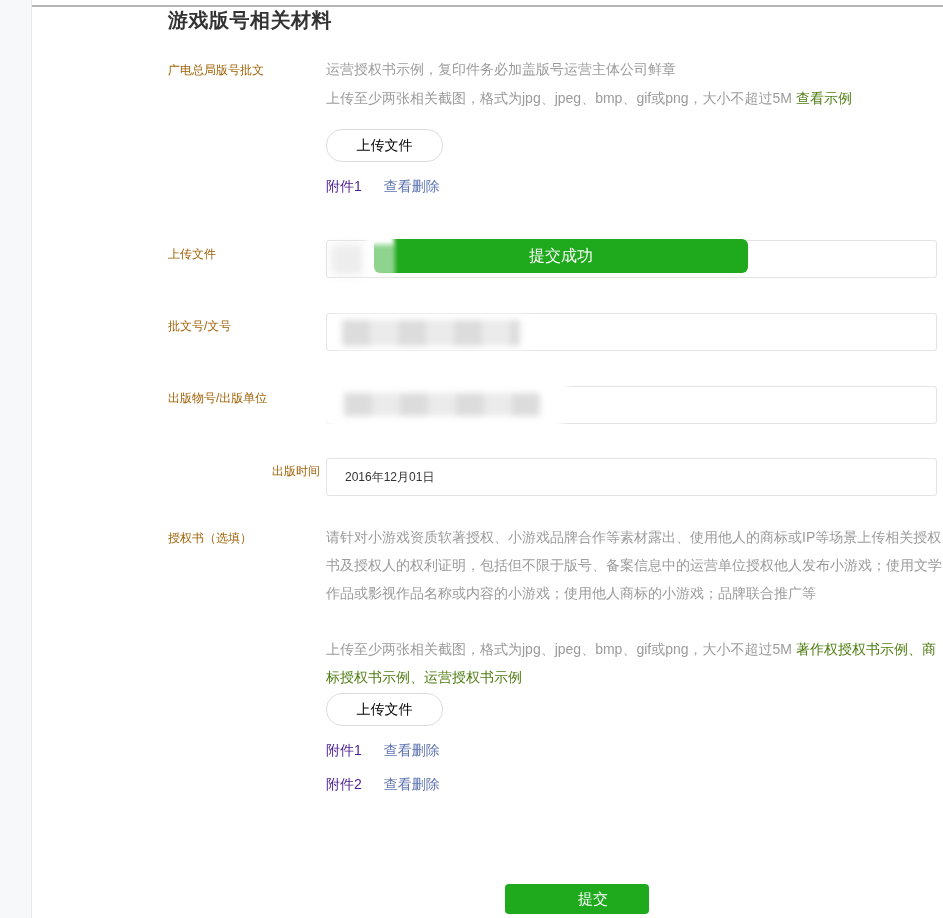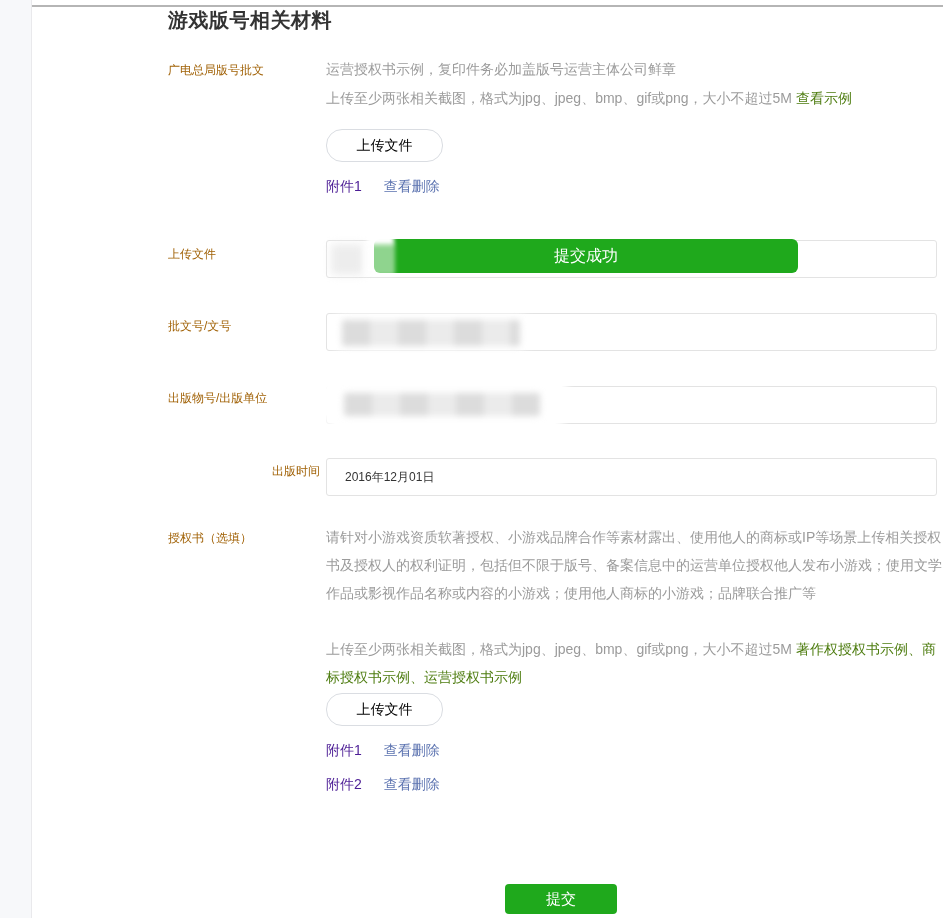--- a/index.html
+++ b/index.html
@@ -41,27 +41,27 @@
 
   
   .blur-bar{position:absolute;filter:blur(3px);border-radius:2px;z-index:4;
     background:repeating-linear-gradient(90deg,#dcdcdc 0 28px,#ebebeb 28px 56px);
     box-shadow:0 0 10px 6px rgba(255,255,255,.9);}
   .white-blob{position:absolute;background:#fff;border-radius:22px;z-index:3;box-shadow:0 0 6px 5px rgba(255,255,255,.95);}
   .smudge{position:absolute;z-index:7;}
 
   
   .toast{
-    position:absolute;left:374px;top:239px;width:424px;height:34px;border-radius:6px;
+    position:absolute;left:374px;top:239px;width:374px;height:34px;border-radius:6px;
     background:#1fa91c;color:#fff;font-size:16px;text-align:center;line-height:34px;z-index:6;
   }
 
   .submit-btn{
     position:absolute;left:505px;top:884px;width:112px;height:30px;border-radius:4px;
-    background:#1fa91c;color:#fff;font-size:15px;text-align:center;line-height:30px;cursor:pointer;z-index:2;
+    background:#1fa91c;color:#fff;font-size:15px;text-align:center;line-height:30px;cursor:pointer;z-index:2;padding-left:32px;
   }
 </style>
 </head>
 <body>
 
 <div id="app">
 
   <div class="sidebar"></div>
   <div class="top-divider"></div>
 

